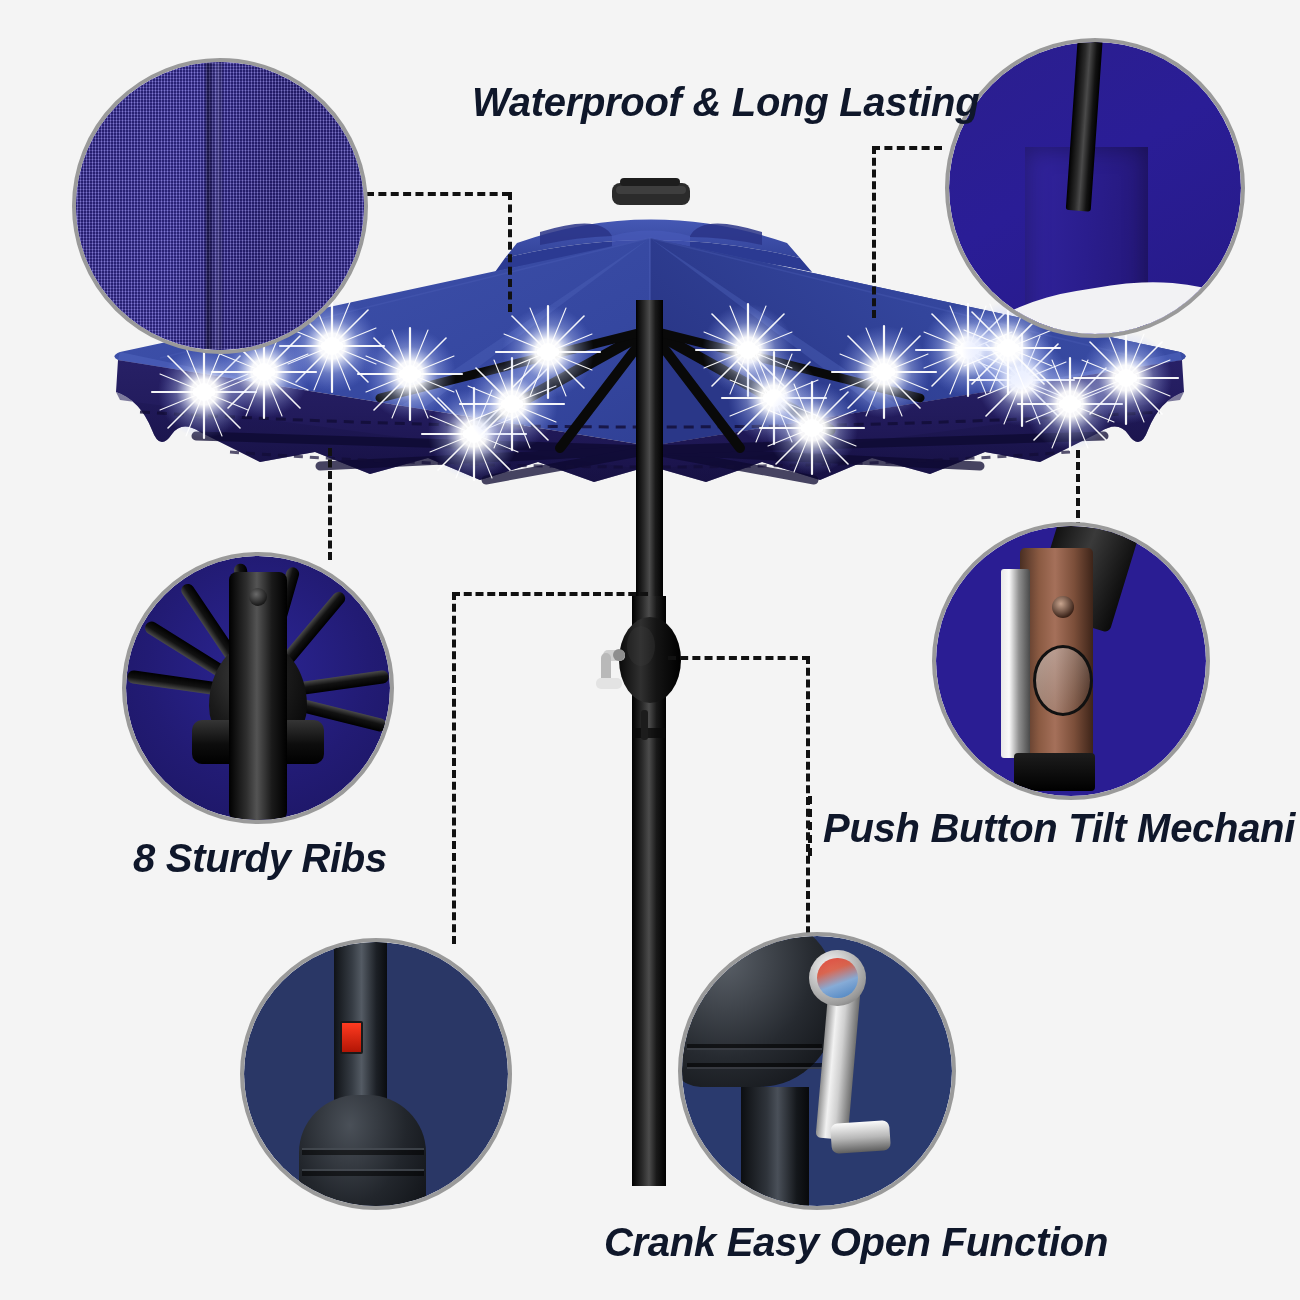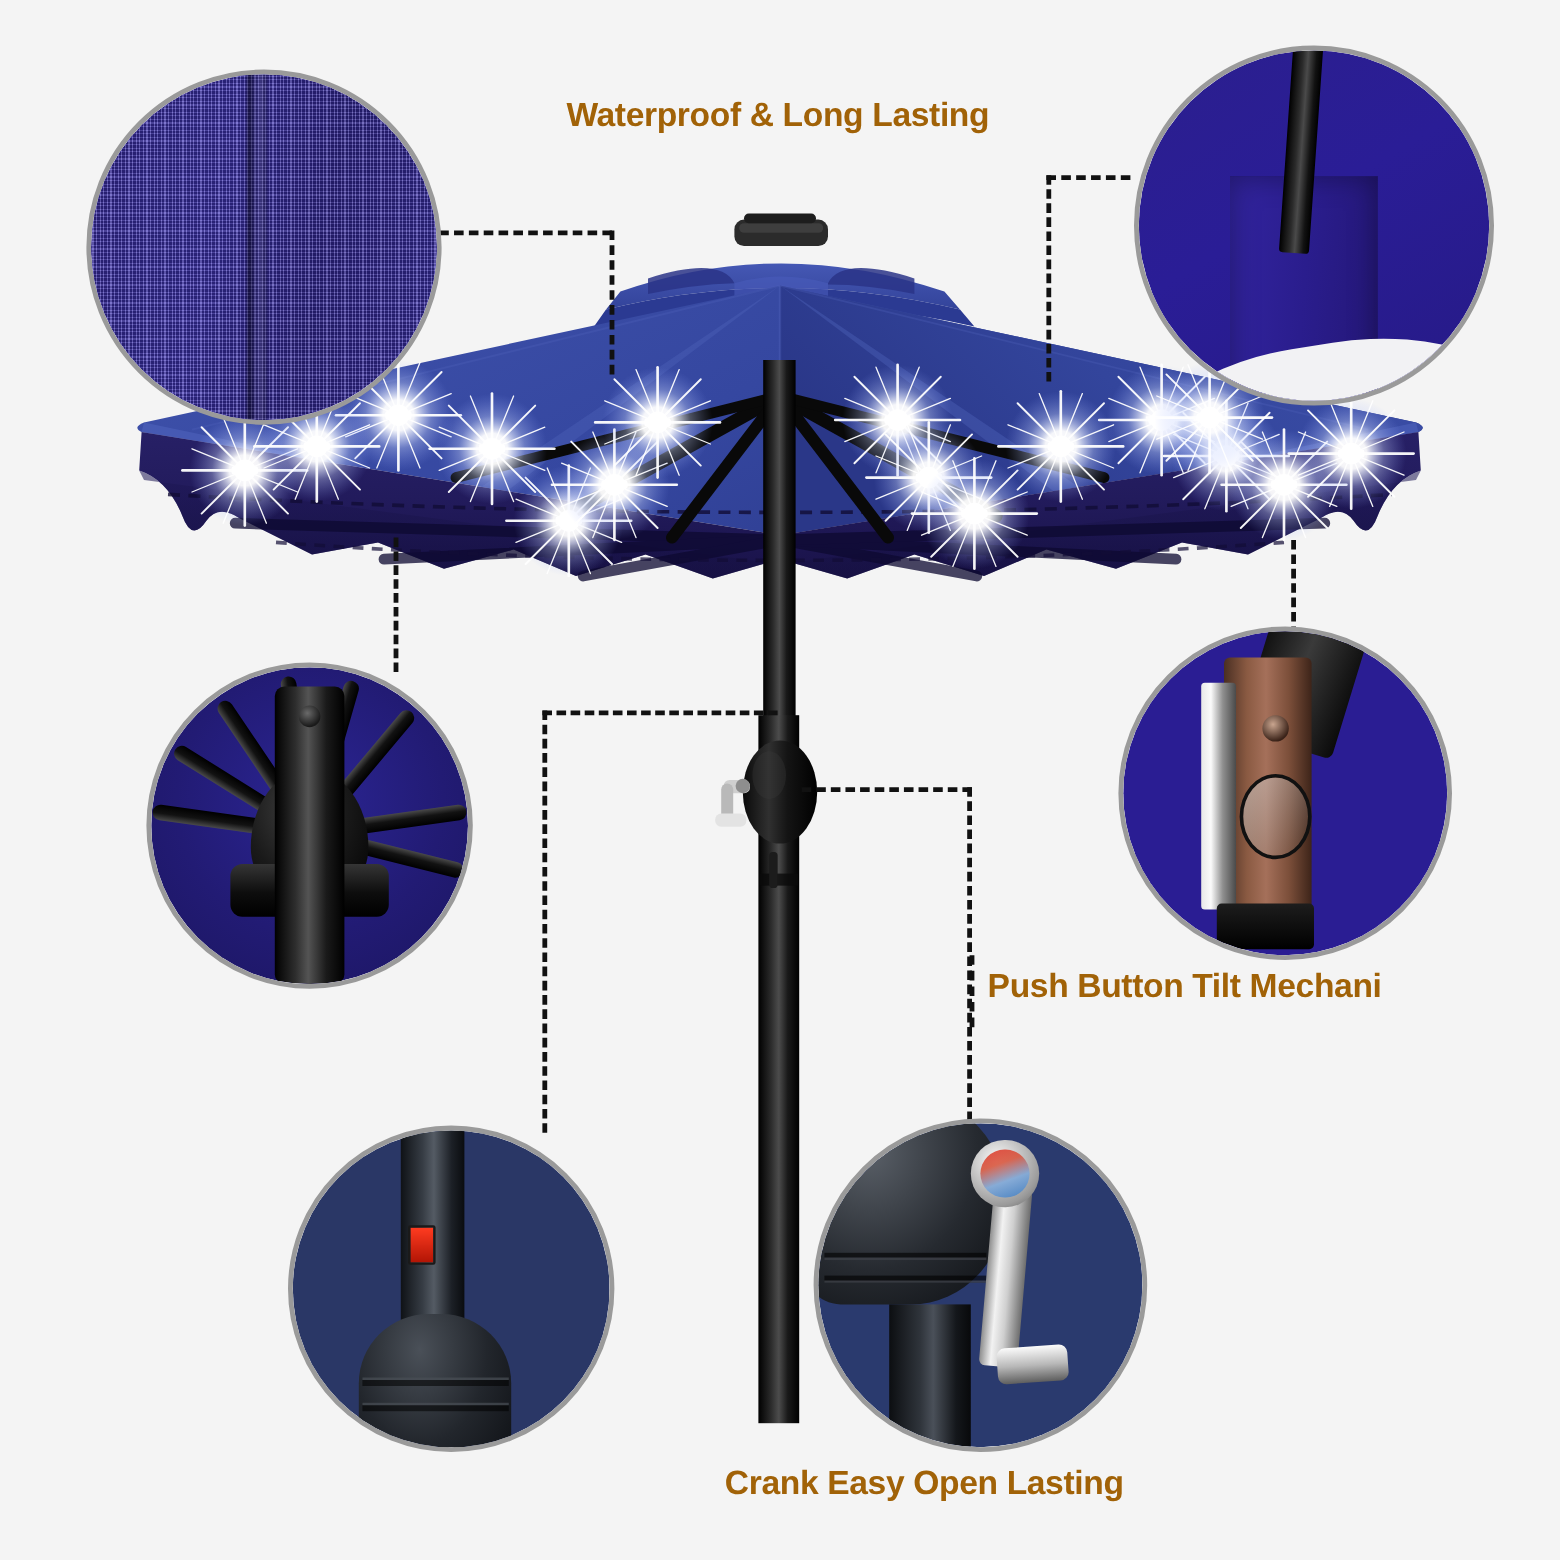--- a/index.html
+++ b/index.html
@@ -12,26 +12,27 @@
     width: 1300px;
     height: 1300px;
     background: #f4f4f4;
     overflow: hidden;
     font-family: "Liberation Sans", sans-serif;
   }
 
   
   .label {
     position: absolute;
-    color: #a16207;
+    color: #0f172a;
     font-weight: 700;
-    font-size: 28px;
+    font-size: 40px;
     letter-spacing: -0.3px;
     white-space: nowrap;
     line-height: 1;
+    font-style: italic;
   }
   #label-waterproof { left: 472px; top: 82px; }
   #label-fabric     { left: 370px; top: 140px; }
   #label-ribs       { left: 133px; top: 838px; }
   #label-tilt       { left: 823px; top: 808px; }
   #label-led        { left: 153px; top: 1222px; }
   #label-crank      { left: 604px; top: 1222px; }
 
   
   .dash {
@@ -561,16 +562,17 @@
       <div class="crank-ring" style="top:47%;"></div>
       <div class="crank-neck"></div>
       <div class="crank-arm"></div>
       <div class="crank-knob-top"></div>
       <div class="crank-knob-color"></div>
       <div class="crank-handle"></div>
     </div>
   </div>
 
   <div class="label" id="label-waterproof">Waterproof &amp; Long Lasting</div>
+  <div class="label" id="label-ribs">8 Sturdy Ribs</div>
   <div class="label" id="label-tilt">Push Button Tilt Mechani</div>
-  <div class="label" id="label-crank">Crank Easy Open Lasting</div>
+  <div class="label" id="label-crank">Crank Easy Open Function</div>
 
 </div>
 
 </body></html>

